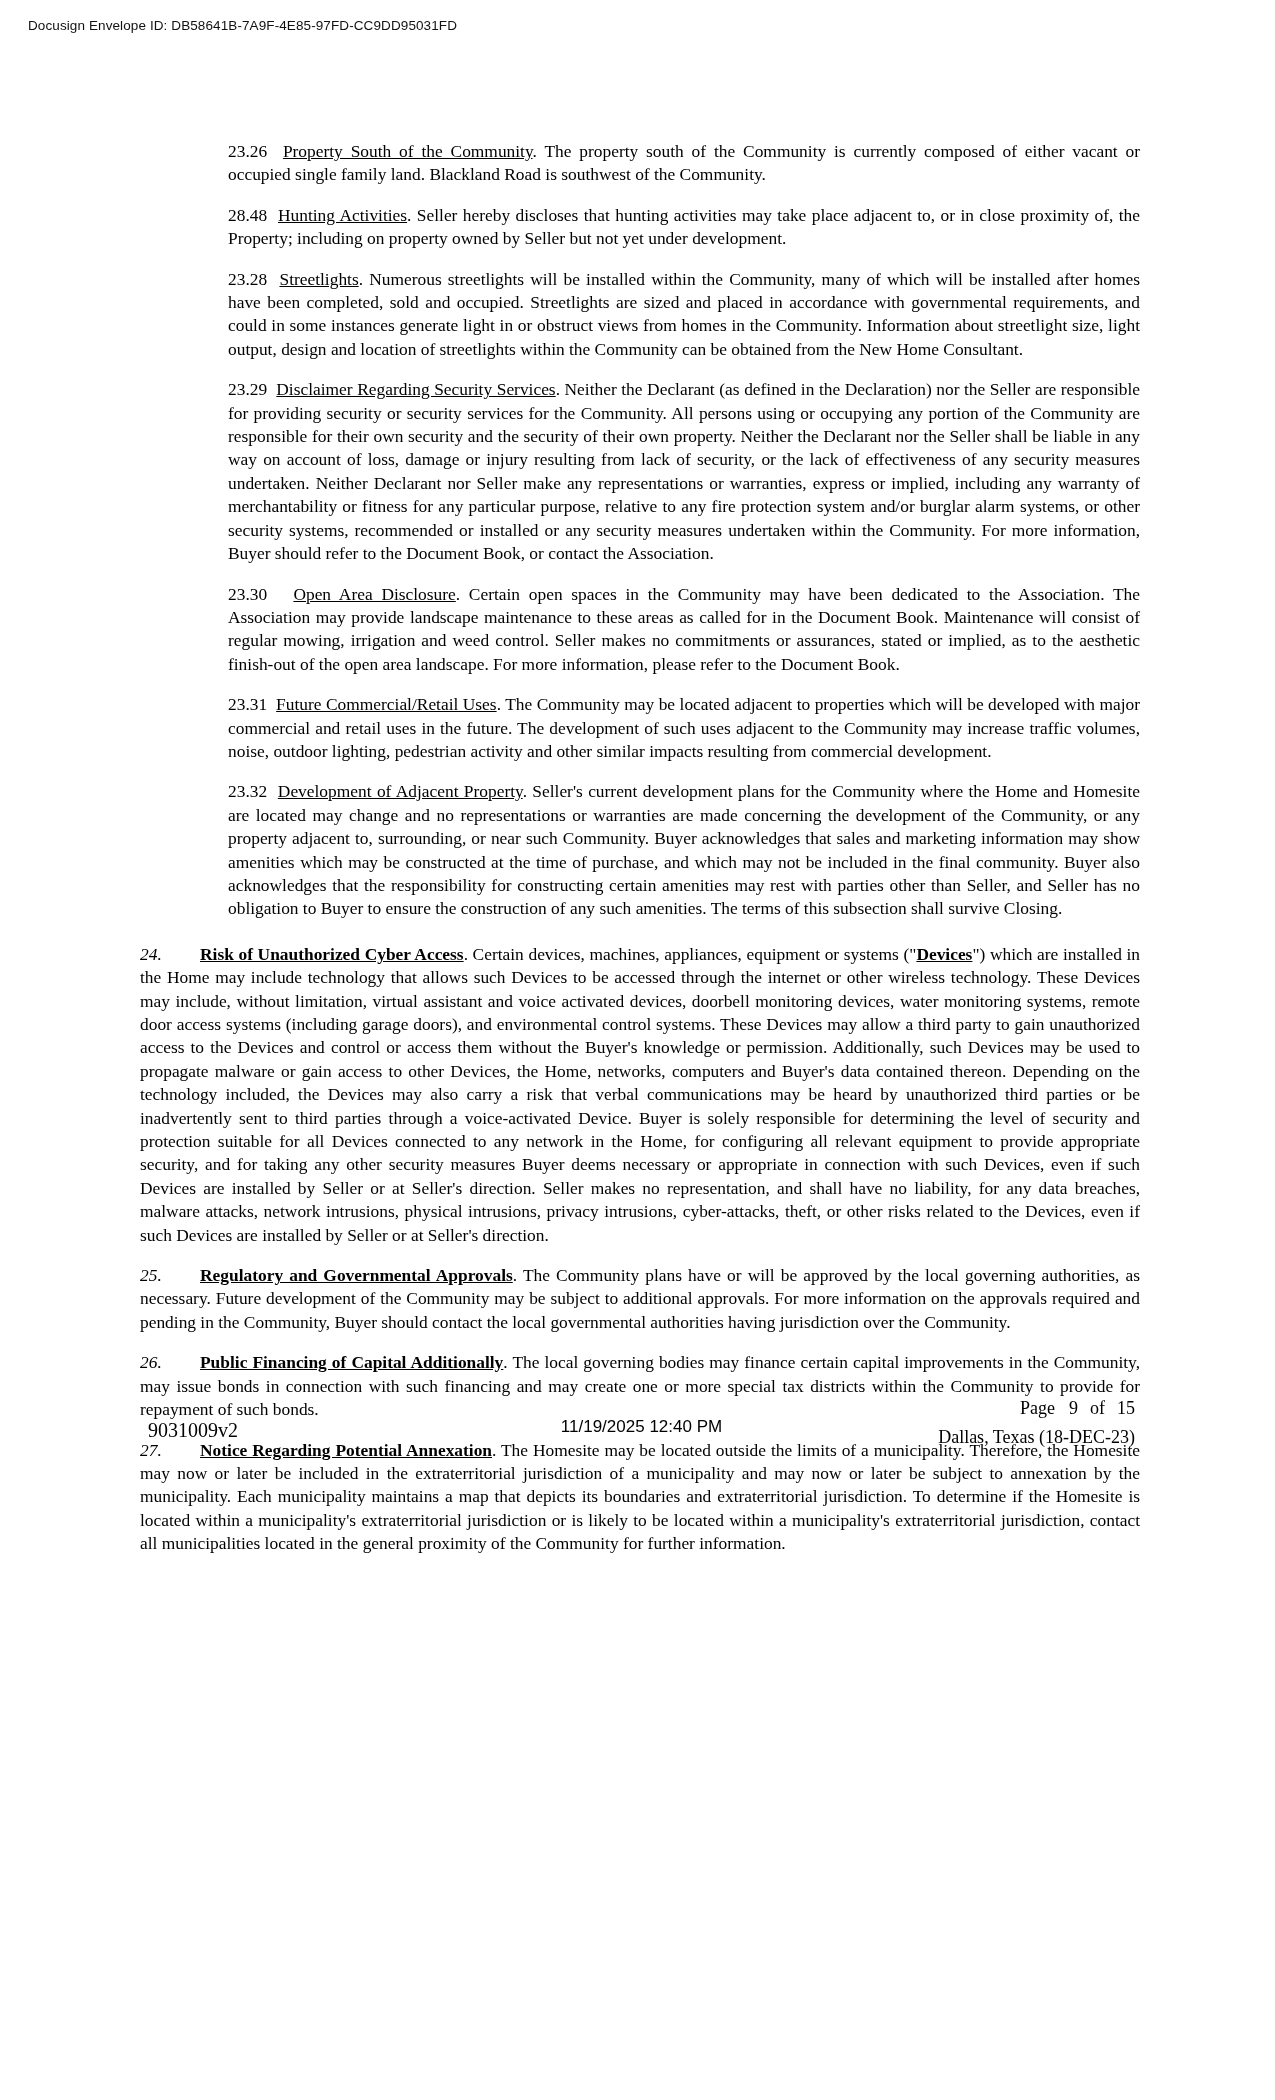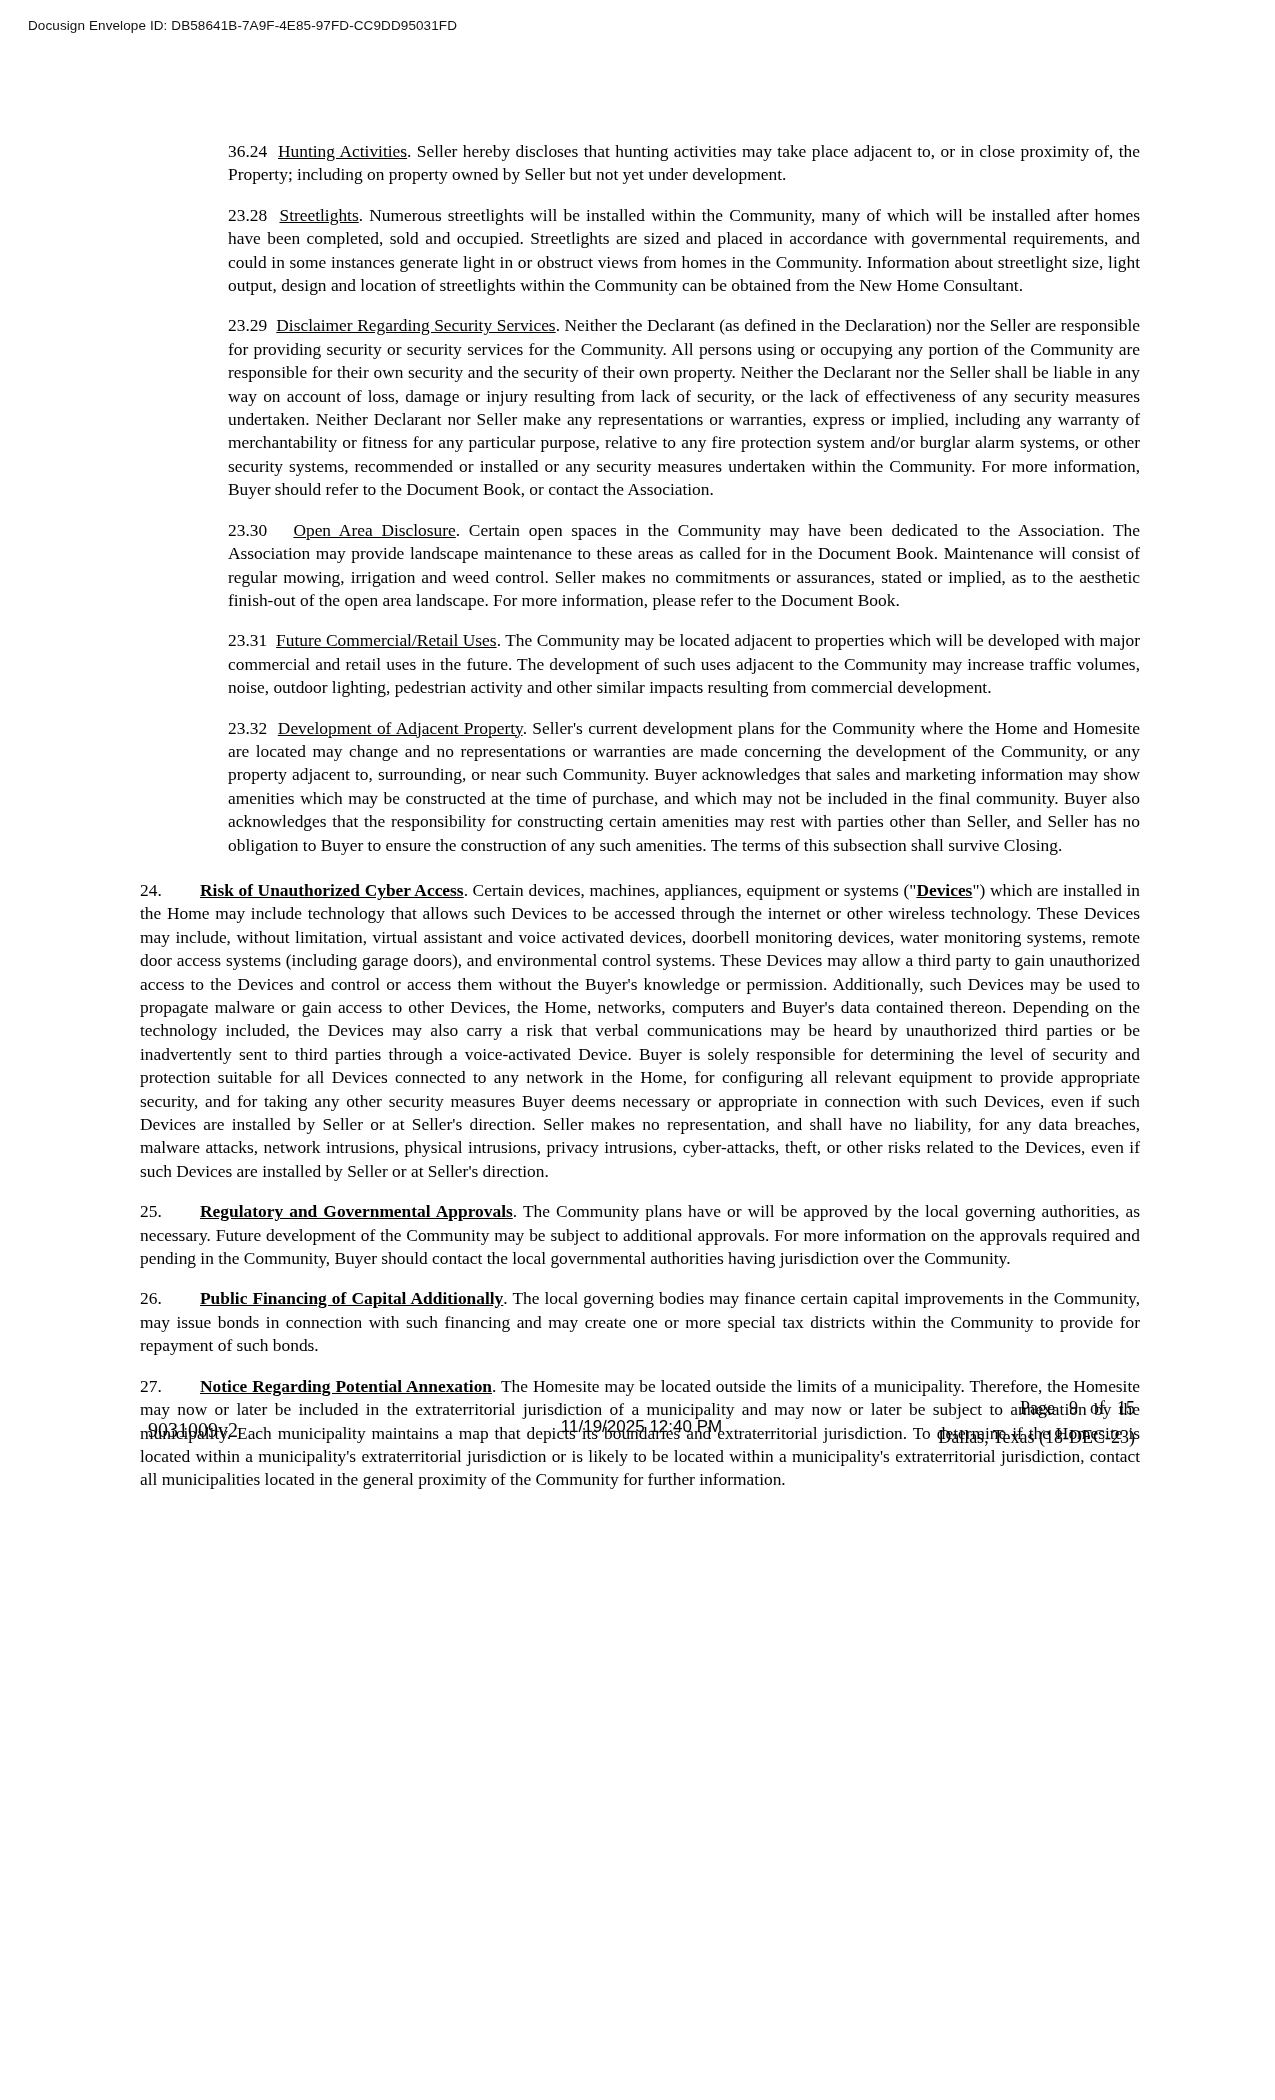--- a/index.html
+++ b/index.html
@@ -56,20 +56,21 @@
   }
   .gap-before {
     margin-top: 22px;
   }
   .major {
     padding-left: 0;
   }
   .major .num {
     display: inline-block;
     width: 60px;
+    font-style: italic;
   }
   .footer {
     position: absolute;
     left: 0;
     right: 0;
     bottom: 0;
     height: 120px;
   }
   .footer-left {
     position: absolute;
@@ -103,23 +104,26 @@
 </style>
 </head>
 <body>
 
 <div class="page">
 
   <div class="envelope-id">Docusign Envelope ID: DB58641B-7A9F-4E85-97FD-CC9DD95031FD</div>
 
   <div class="content">
 
+    <p class="para sub">
+      <span>23.26</span>&nbsp;&nbsp;<span class="u">Property South of the Community</span><span>.  The property south of the Community is currently composed of either vacant or occupied single family land.  Blackland Road is southwest of the Community.</span>
+    </p>
 
     <p class="para sub">
-      <span>36.24</span>&nbsp;&nbsp;<span class="u">Hunting Activities</span><span>. Seller hereby discloses that hunting activities may take place adjacent to, or in close proximity of, the Property; including on property owned by Seller but not yet under development.</span>
+      <span>28.48</span>&nbsp;&nbsp;<span class="u">Hunting Activities</span><span>. Seller hereby discloses that hunting activities may take place adjacent to, or in close proximity of, the Property; including on property owned by Seller but not yet under development.</span>
     </p>
 
     <p class="para sub">
       <span>23.28</span>&nbsp;&nbsp;<span class="u">Streetlights</span><span>.  Numerous streetlights will be installed within the Community, many of which will be installed after homes have been completed, sold and occupied.   Streetlights are sized and placed in accordance with governmental requirements, and could in some instances generate light in or obstruct views from homes in the Community.  Information about streetlight size, light output, design and location of streetlights within the Community can be obtained from the New Home Consultant.</span>
     </p>
 
     <p class="para sub">
       <span>23.29</span>&nbsp;&nbsp;<span class="u">Disclaimer Regarding Security Services</span><span>.  Neither the Declarant (as defined in the Declaration) nor the Seller are responsible for providing security or security services for the Community.  All persons using or occupying any portion of the Community are responsible for their own security and the security of their own property.  Neither the Declarant nor the Seller shall be liable in any way on account of loss, damage or injury resulting from lack of security, or the lack of effectiveness of any security measures undertaken.  Neither Declarant nor Seller make any representations or warranties, express or implied, including any warranty of merchantability or fitness for any particular purpose, relative to any fire protection system and/or burglar alarm systems, or other security systems, recommended or installed or any security measures undertaken within the Community.  For more information, Buyer should refer to the Document Book, or contact the Association.</span>
     </p>
 

